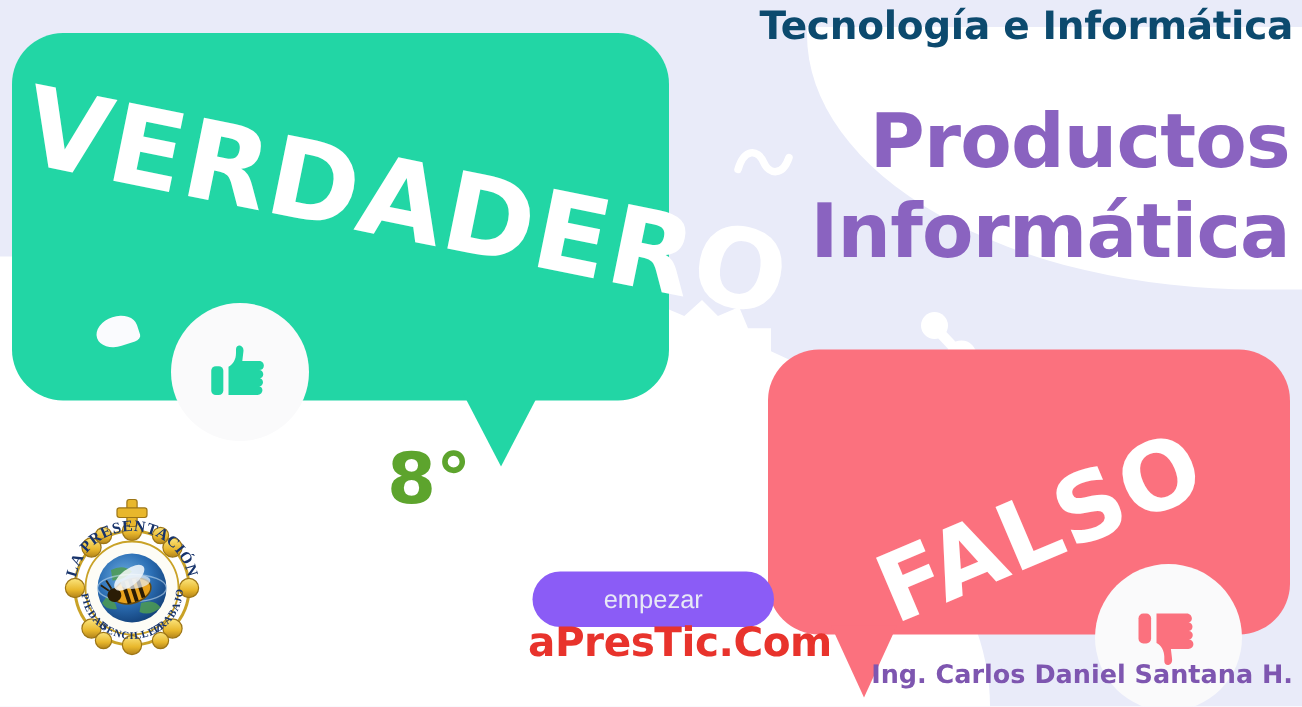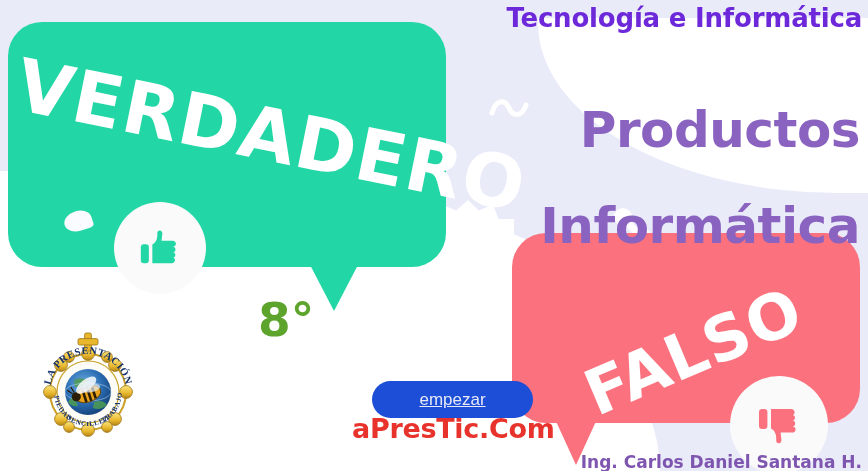--- a/index.html
+++ b/index.html
@@ -194,87 +194,86 @@
     top: 208px;
   }
 
   
   .kicker {
     position: absolute;
     right: 6px;
     top: 3px;
     font-size: 26px;
     font-weight: 700;
-    color: #6d28d9;
+    color: #0c4a6e;
     letter-spacing: -0.2px;
     white-space: nowrap;
     font-family: "DejaVu Sans", sans-serif;
   }
   .maintitle {
     position: absolute;
     right: 8px;
     top: 64px;
     text-align: right;
     font-size: 50px;
     line-height: 60px;
     font-weight: 700;
     color: #8A63C0;
     letter-spacing: -0.5px;
     white-space: nowrap;
     font-family: "DejaVu Sans", sans-serif;
   }
-  .maintitle .line { display: block; margin-top: 36px; }
+  .maintitle .line { display: block; }
 
   
   .grade {
     position: absolute;
     left: 258px;
     top: 292px;
     font-size: 47px;
     font-weight: 700;
     color: #5DA42D;
     font-family: "DejaVu Sans", sans-serif;
   }
 
   
   .start-btn {
     position: absolute;
-    left: 372px;
+    left: 355px;
     top: 381px;
     width: 161px;
     height: 37px;
-    background: #1d4ed8;
+    background: #8b5cf6;
     border-radius: 19px;
     color: #E7E9F6;
     font-size: 17px;
     display: flex;
     align-items: center;
     justify-content: center;
     border: none;
     cursor: pointer;
     font-family: "Liberation Sans", sans-serif;
-    text-decoration: underline;
   }
 
   
   .brand {
     position: absolute;
     left: 352px;
     top: 413px;
     font-size: 27px;
     font-weight: 700;
     color: #E8332C;
     letter-spacing: -0.3px;
     white-space: nowrap;
     font-family: "DejaVu Sans", sans-serif;
   }
   .author {
     position: absolute;
     right: 6px;
-    top: 452px;
+    top: 440px;
     font-size: 17px;
     font-weight: 700;
     color: #7E56B0;
     white-space: nowrap;
     font-family: "DejaVu Sans", sans-serif;
   }
 
   
   .logo {
     position: absolute;

